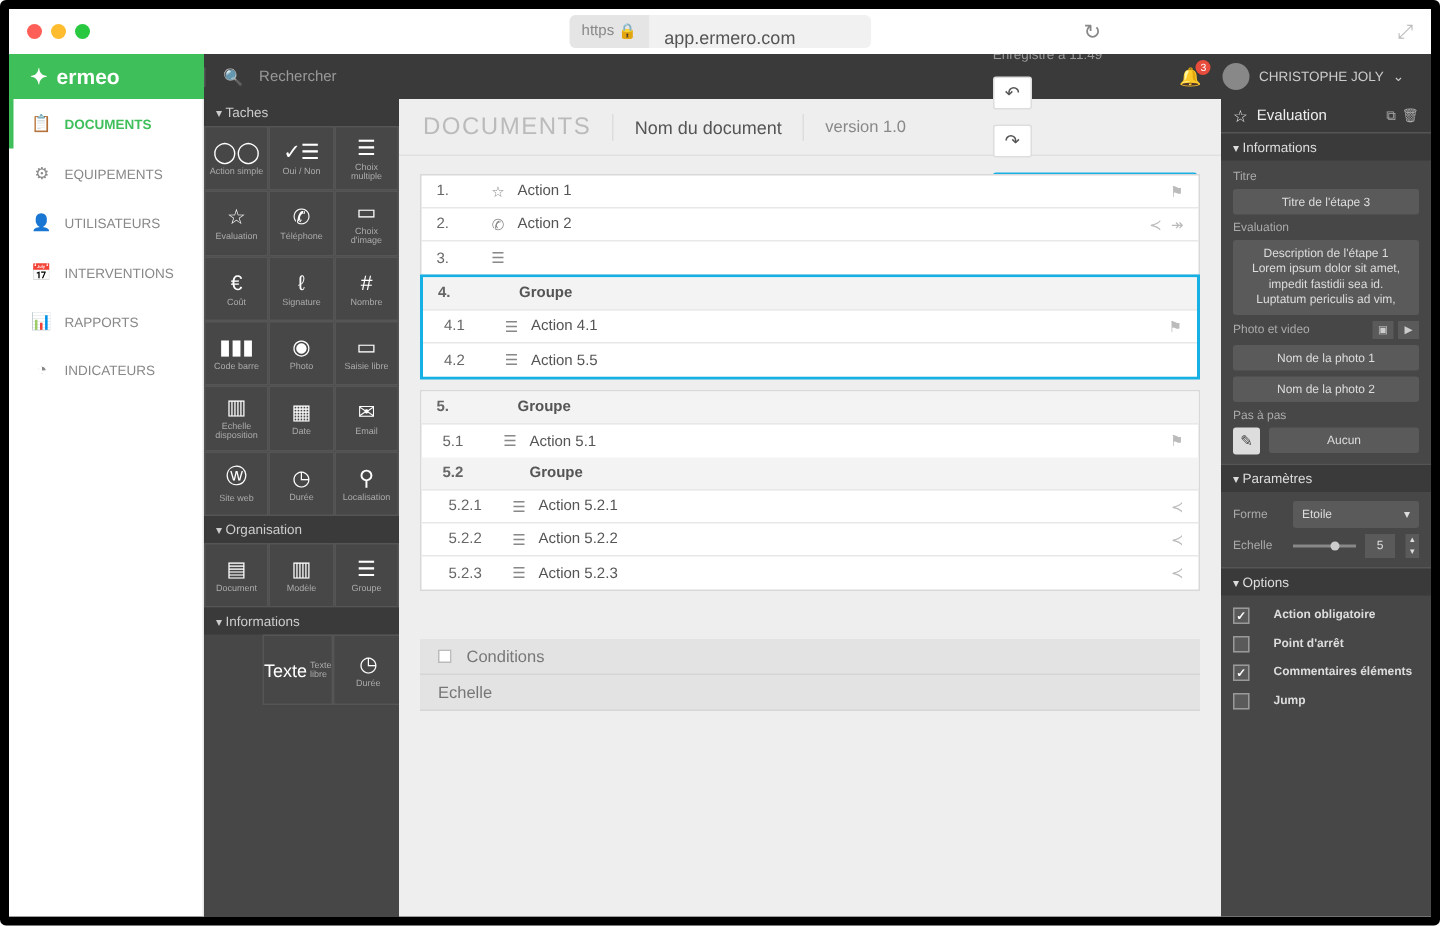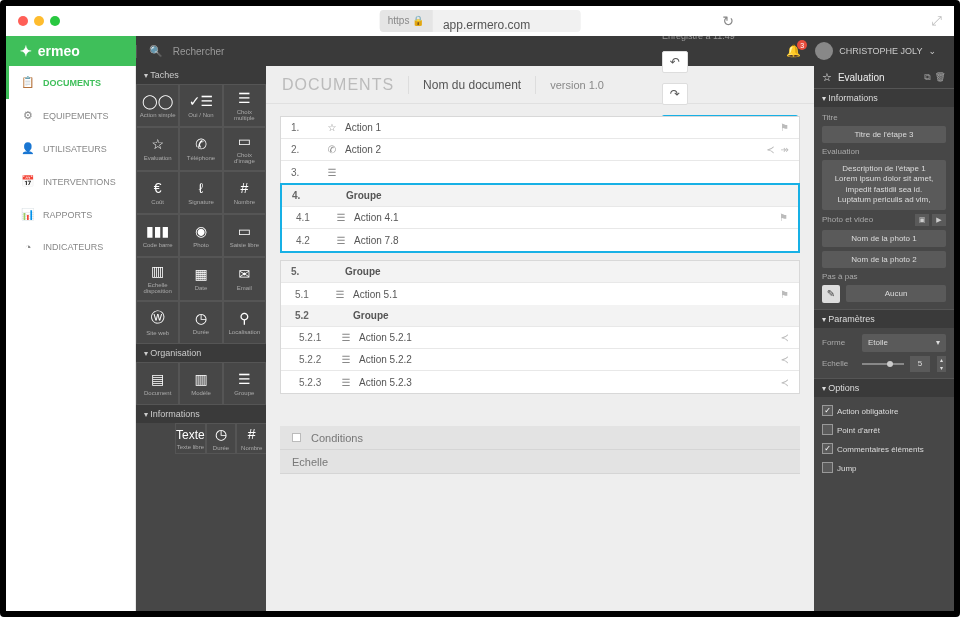--- a/index.html
+++ b/index.html
@@ -35,21 +35,21 @@
 
 
 .palette { width:130px; background:#474747; color:#ccc; display:flex; flex-direction:column; overflow-y:auto;}
 .palette-hint { font-size:10px; color:#ddd; padding:10px 12px 14px; line-height:1.35; position:relative;}
 .palette-section-hdr { background:#3a3a3a; color:#ccc; font-size:9px; padding:4px 8px; cursor:pointer;}
 .palette-section-hdr::before{content:"▾ "; font-size:8px;}
 .palette-grid { display:grid; grid-template-columns:repeat(3,1fr); }
 .p-cell { aspect-ratio:1; border:1px solid #555; display:flex; flex-direction:column; align-items:center; justify-content:center; gap:3px; cursor:pointer;}
 .p-cell .pc-icon{ font-size:14px; color:#fff;}
 .p-cell .pc-label{ font-size:6px; color:#aaa; text-align:center; line-height:1; padding:0 2px;}
-.p-text-cell { display:flex; flex-direction:column; align-items:center; justify-content:center; gap:2px; aspect-ratio:1; border:1px solid #555; cursor:pointer;margin-left:39px;}
+.p-text-cell { display:flex; align-items:center; justify-content:center; gap:2px; aspect-ratio:1; border:1px solid #555; cursor:pointer;margin-left:39px;}
 .p-text-cell .big{color:#fff; font-size:12px;}
 .p-text-cell .sm{font-size:6px; color:#aaa;}
 
 
 .editor { flex:1; background:#eee; display:flex; flex-direction:column; }
 .doc-hdr { height:38px; background:#eee; display:flex; align-items:center; padding:0 16px; gap:14px; border-bottom:1px solid #e0e0e0;}
 .doc-title-big { font-size:16px; color:#bbb; font-weight:300; letter-spacing:1px;}
 .divider-v{ width:1px; height:18px; background:#ddd;}
 .doc-name{ font-size:12px; color:#555; font-weight:500;}
 .doc-ver{ font-size:11px; color:#888;}
@@ -83,21 +83,21 @@
 .rp-head .star{font-size:11px;}
 .rp-head .hicons{margin-left:auto; display:flex; gap:4px; color:#aaa; font-size:9px;}
 .rp-section-hdr{ background:#3a3a3a; padding:4px 8px; font-size:9px; border-top:1px solid #555; cursor:pointer;}
 .rp-section-hdr::before{content:"▾ "; font-size:8px;}
 .rp-body{ padding:6px 8px; display:flex; flex-direction:column; gap:4px;}
 .rp-label{ font-size:8px; color:#aaa;}
 .rp-field{ background:#5a5a5a; padding:4px 6px; font-size:8px; color:#ddd; border-radius:2px;text-align:center;}
 .rp-field.multi{line-height:1.3;}
 .rp-row-inline{ display:flex; align-items:center; gap:6px;}
 .rp-select{ flex:1; background:#5a5a5a; height:18px; display:flex; align-items:center; justify-content:space-between; padding:0 6px; font-size:8px; border-radius:2px; cursor:pointer;}
-.rp-check{ display:flex; align-items:flex-end; gap:4px; font-size:8px; padding:2px 0;}
+.rp-check{ display:flex; align-items:flex-start; gap:16px; font-size:8px; padding:2px 0;font-weight:bold;}
 .chkbox{ width:11px; height:11px; border:1px solid #999; background:#5a5a5a; display:flex; align-items:center; justify-content:center; font-size:8px; color:#fff;}
 .chkbox.on::after{content:"✓";}
 .mini-icons{ margin-left:auto; display:flex; gap:3px;}
 .mini-icons span{width:14px; height:12px; background:#5a5a5a; display:flex; align-items:center; justify-content:center; font-size:7px; color:#ccc; cursor:pointer;}
 .rp-step-btn{ width:18px; height:18px; background:#ddd; color:#444; display:flex; align-items:center; justify-content:center; border-radius:2px; font-size:10px;}
 .slider-line{flex:1; display:flex; align-items:center;}
 .slider-track{flex:1; height:2px; background:#888; position:relative;}
 .slider-thumb{position:absolute; width:6px; height:6px; background:#ccc; border-radius:50%; top:-2px; left:60%;}
 .num-box{width:20px; height:16px; background:#5a5a5a; display:flex; align-items:center; justify-content:center; font-size:8px;}
 .spin{display:flex; flex-direction:column;}
@@ -338,21 +338,21 @@
                   <span class="num">4.1</span>
                   <span class="ric">☰</span>
                   <span class="lbl">Action 4.1</span>
                   <div class="tail">
                     <span>⚑</span>
                   </div>
                 </div>
                 <div class="row indent">
                   <span class="num">4.2</span>
                   <span class="ric">☰</span>
-                  <span class="lbl">Action 7.8</span>
+                  <span class="lbl">Action 5.5</span>
                   <div class="tail"></div>
                 </div>
               </div>
           </div>
         </div>
 
         <div class="group-box">
           <div class="row group-hdr">
             <span class="num">5.</span>
               <span class="ric"></span>

